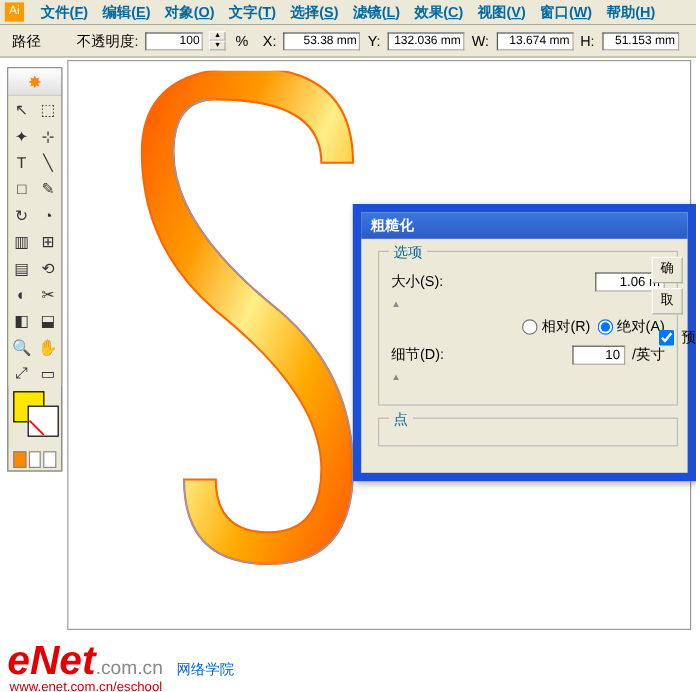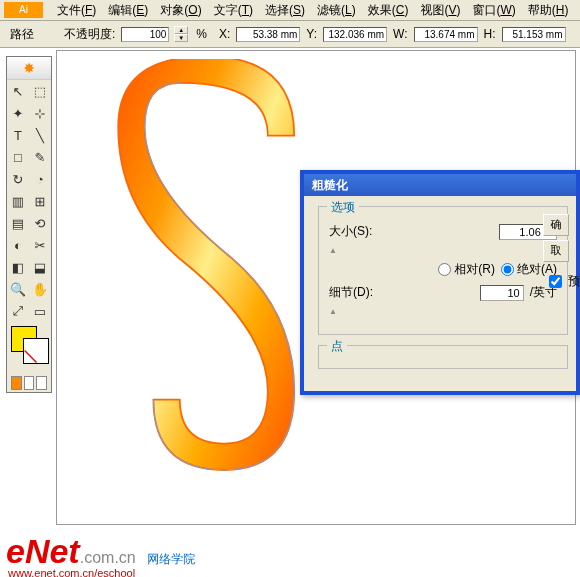--- a/index.html
+++ b/index.html
@@ -15,33 +15,34 @@
   }
   .menubar {
     background: #ece9d8;
     height: 20px;
     display: flex;
     align-items: center;
     padding-left: 4px;
     border-bottom: 1px solid #aca899;
   }
   .app-icon {
-    width: 39px;
+    width: 16px;
     height: 16px;
     background: #ff9900;
     margin-right: 8px;
     font-size: 10px;
     text-align: center;
     line-height: 16px;
     color: #fff;
   }
   .menu-item {
     padding: 0 6px;
-    color: #000000;
+    color: #0369a1;
     cursor: pointer;
+    font-weight: bold;
   }
   .menu-item .ukey { text-decoration: underline; }
   .optionbar {
     background: #ece9d8;
     height: 26px;
     display: flex;
     align-items: center;
     padding-left: 8px;
     border-bottom: 1px solid #aca899;
     gap: 4px;
@@ -152,21 +153,21 @@
     position:absolute;
     left:55px; top:8px;
     width:210px;
   }
   .dialog {
     position:absolute;
     right:0;
     top:170px;
     width:272px;
     background:#ece9d8;
-    border:4px solid #1d4ed8;
+    border:7px solid #1d4ed8;
     box-shadow:2px 2px 6px rgba(0,0,0,.3);
   }
   .dialog-title {
     height:22px;
     background:linear-gradient(#3b77dd,#2a5bc7);
     color:#fff;
     font-weight:bold;
     padding-left:8px;
     line-height:22px;
     font-size:12px;

